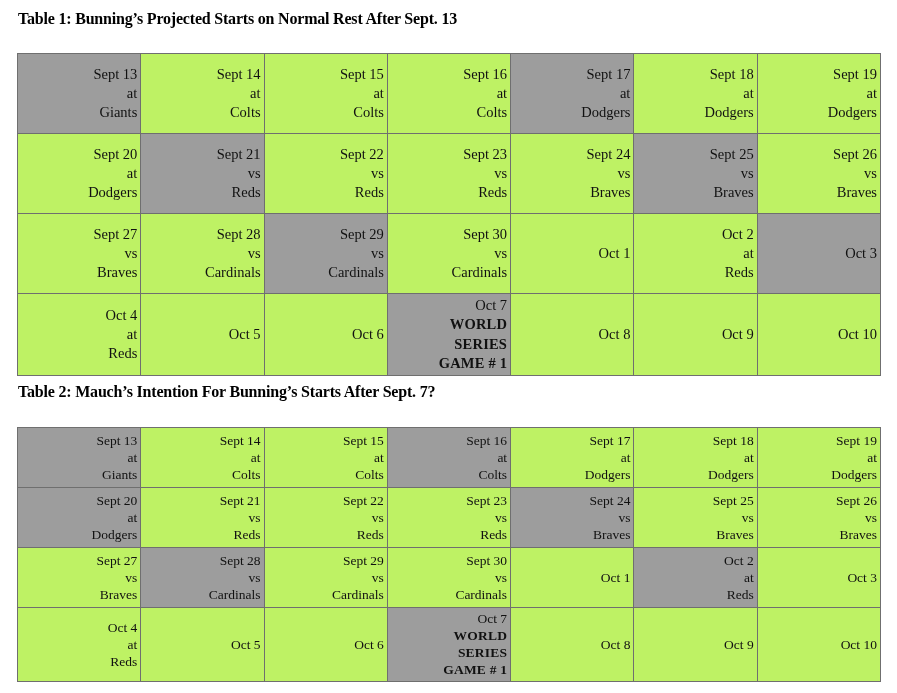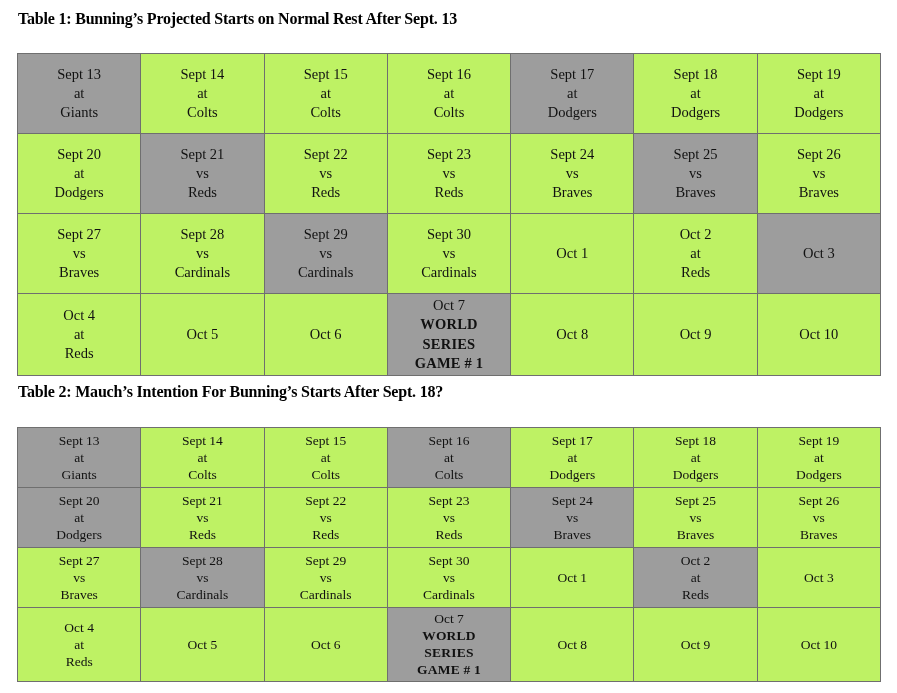--- a/index.html
+++ b/index.html
@@ -73,20 +73,21 @@
     height: 59px;
     font-size: 13.5px;
     line-height: 1.27;
   }
   .sched-table td.shaded {
     background: #9d9d9d;
   }
   .cell-inner {
     display: block;
     padding: 2px 3px;
+    text-align: right;
   }
   .line {
     display: block;
     white-space: nowrap;
   }
   .line.bold {
     font-weight: bold;
     letter-spacing: 0.2px;
   }
 </style>
@@ -286,21 +287,21 @@
           </td>
           <td style="width: 14.2857%;">
             <span class="cell-inner">
               <span class="line">Oct 10</span>
             </span>
           </td>
         </tr>
       </tbody>
   </table>
 
-  <div class="table-title" id="title-2">Table 2: Mauch’s Intention For Bunning’s Starts After Sept. 18?</div>
+  <div class="table-title" id="title-2">Table 2: Mauch’s Intention For Bunning’s Starts After Sept. 7?</div>
 
   <table class="sched-table" id="table-2">
     <tbody>
         <tr>
           <td class="shaded" style="width: 14.2857%;">
             <span class="cell-inner">
               <span class="line">Sept 13</span>
               <span class="line">at</span>
               <span class="line">Giants</span>
             </span>

